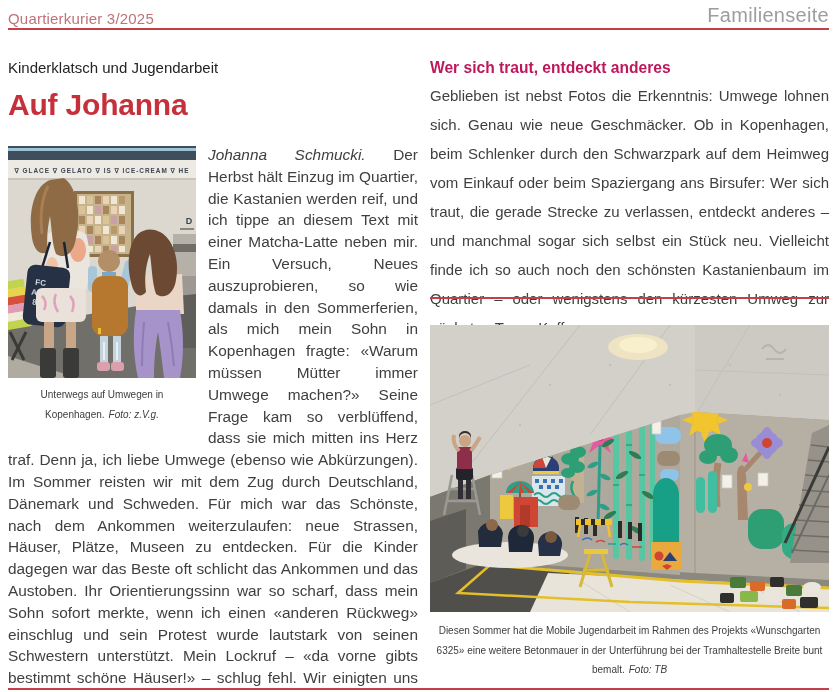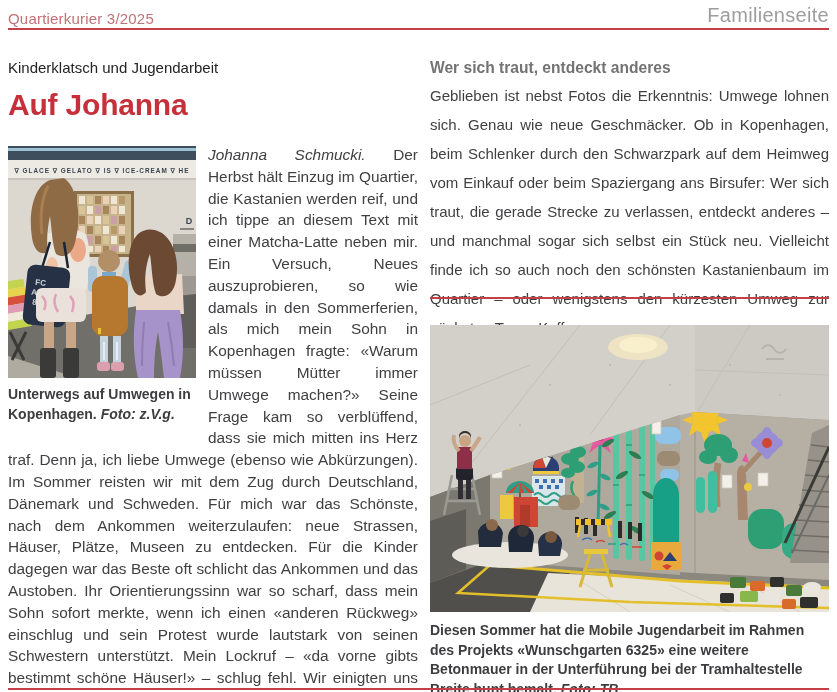--- a/index.html
+++ b/index.html
@@ -16,25 +16,25 @@
   .rule-mid{left:430px;width:399px;top:297px;height:1.6px;}
   .rule-bottom{left:8px;right:8px;top:688px;}
   
   .col-left{position:absolute;left:8px;top:60px;width:410px;}
   .kicker{font-size:15px;line-height:16px;color:#242424;}
   .headline{margin:13px 0 0 0;font-size:30px;line-height:32px;font-weight:800;color:var(--accent_red,#c5303a);letter-spacing:-.2px;}
   .article-body{margin-top:23px;font-size:15.4px;line-height:21.8px;text-align:justify;hyphens:auto;-webkit-hyphens:auto;}
   .byline{font-style:italic;}
   figure{margin:0;padding:0;}
   .fig-left{float:left;width:188px;margin:2px 12px 14px 0;}
-  .caption{font-size:14px;line-height:19.5px;color:#3d3d40;text-align:left;margin-top:7px;font-weight:bold;}
+  .caption{font-size:10px;line-height:19.5px;color:#3d3d40;text-align:center;margin-top:7px;}
   .credit{font-style:italic;margin-left:4px;}
   
   .col-right{position:absolute;left:430px;top:58px;width:399px;}
-  .subhead{margin:0;font-size:15.6px;line-height:20px;font-weight:bold;color:#737373;}
+  .subhead{margin:0;font-size:15.6px;line-height:20px;font-weight:bold;color:#be185d;}
   .right-body{margin:3px 0 0 0;font-size:15px;line-height:29px;text-align:justify;hyphens:auto;-webkit-hyphens:auto;}
   .fig-right{position:absolute;left:430px;top:325px;width:399px;}
   .fig-right .caption{margin-top:9px;}
   svg{display:block;}
 </style>
 </head>
 <body>
 
 <div class="page">
 

